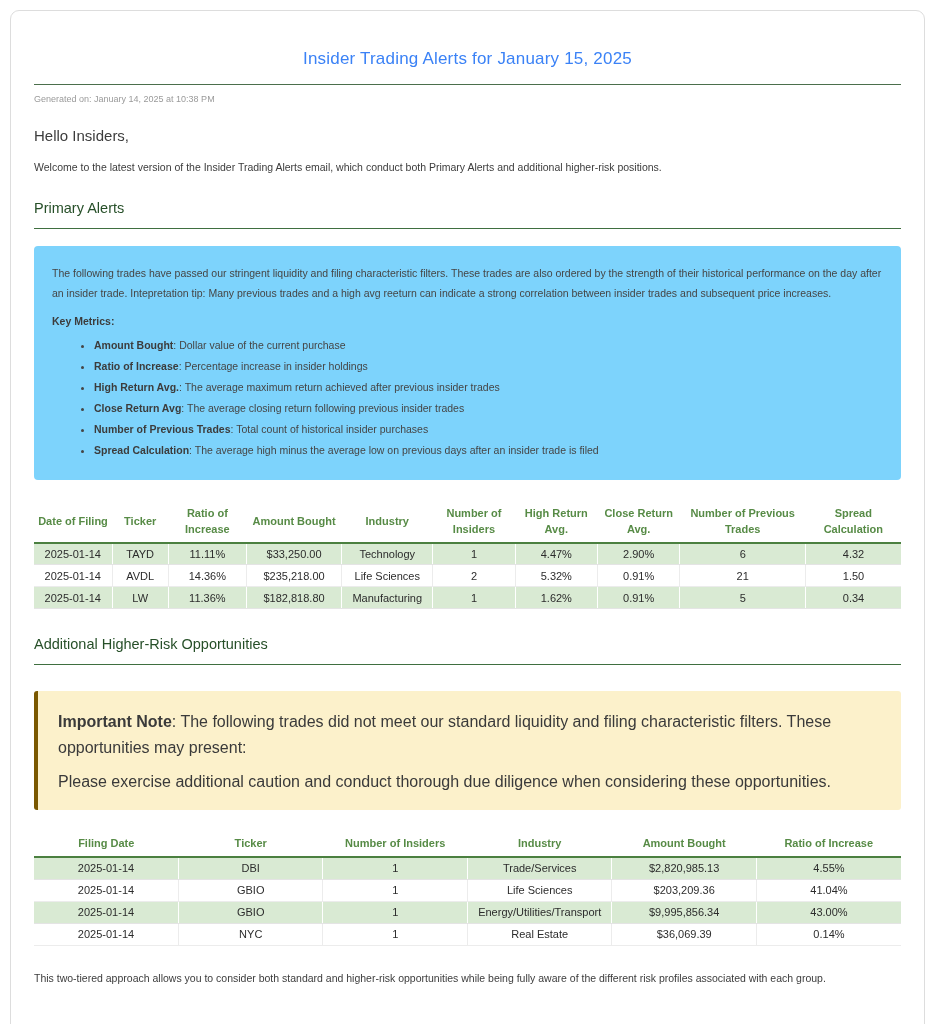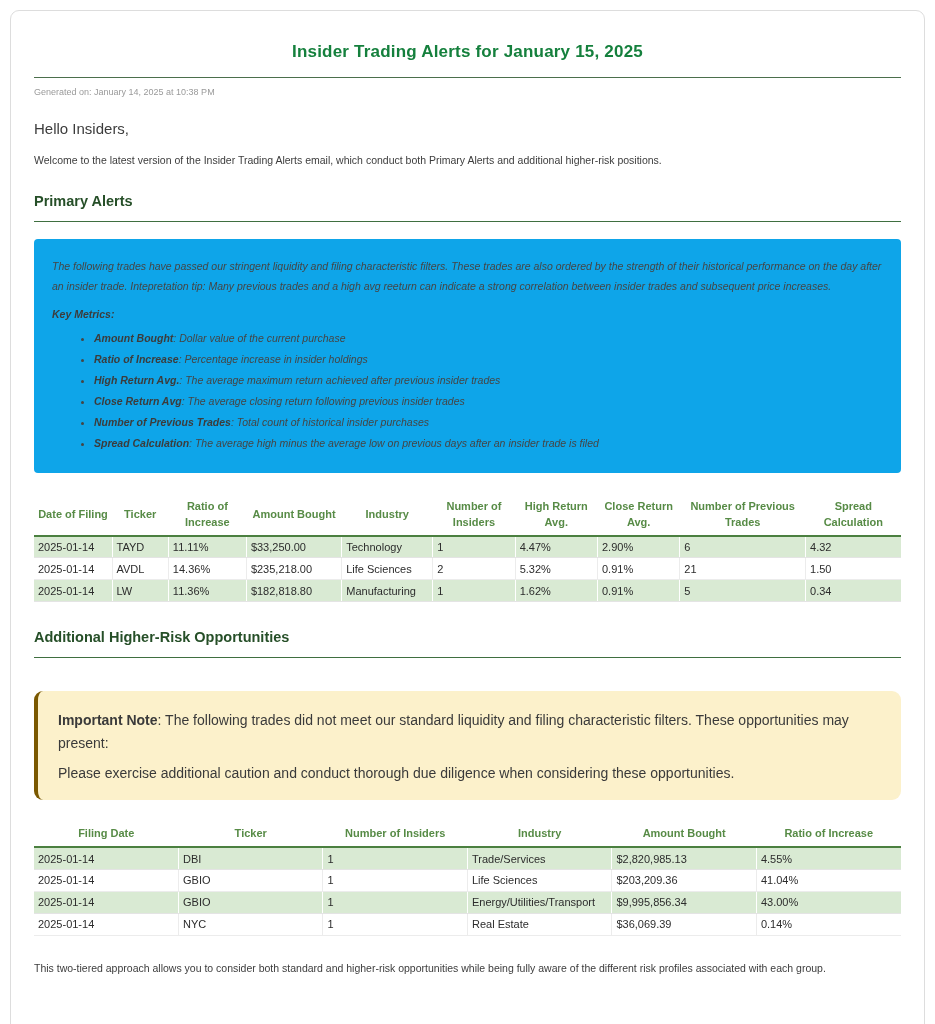--- a/index.html
+++ b/index.html
@@ -14,59 +14,58 @@
     margin: 10px 10px 0 10px;
     width: 915px;
     height: 1040px;
     border: 1px solid #dddddd;
     border-radius: 9px;
     background: #ffffff;
     padding: 22px 23px;
     overflow: hidden;
   }
   .page-title {
-    margin-top: 9px;
+    margin-top: 16px;
     text-align: center;
     font-size: 17px;
-    font-weight: bold;
-    color: #15803d;
+    font-weight: normal;
+    color: #3b82f6;
     letter-spacing: .2px;
   }
   .title-rule {
     border: none;
     border-top: 1px solid #4b6f4c;
     margin-top: 15px;
   }
   .generated-line {
     margin-top: 9px;
     text-align: left;
     font-size: 9px;
     color: #9a9a9a;
   }
   .greeting { margin-top: 23px; font-size: 15px; color: #3c3c3c; }
   .intro    { margin-top: 17px; font-size: 10.5px; color: #3c3c3c; }
   .section-heading {
     margin-top: 27px;
     font-size: 14.5px;
-    font-weight: bold;
+    font-weight: normal;
     color: #264f28;
   }
   .section-rule {
     border: none;
     border-top: 1px solid #3f6f40;
     margin-top: 12px;
   }
   .info-box {
     margin-top: 17px;
-    background: #0ea5e9;
+    background: #7dd3fc;
     border-radius: 4px;
     padding: 17px 18px 15px 18px;
     font-size: 10.5px;
     color: #454545;
-    font-style: italic;
   }
   .info-box .description { line-height: 1.95; }
   .key-metrics-label { margin-top: 11px; font-weight: bold; color: #3c3c3c; }
   ul.bullet-list {
     margin: 8px 0 4px 0;
     padding-left: 42px;
     list-style: disc;
   }
   ul.bullet-list li {
     line-height: 2.0;
@@ -81,35 +80,36 @@
   }
   table.data-table th {
     color: #578b46;
     font-weight: bold;
     text-align: center;
     padding: 4px 4px;
     border-bottom: 2px solid #4b8040;
     line-height: 1.45;
   }
   table.data-table td {
+    text-align: center;
     padding: 4px 4px;
     color: #2c2c2c;
     border: 1px solid #ececec;
     height: 22px;
   }
   table.data-table tr.alt td { background: #d9ead3; border-color: #ffffff; border-bottom-color: #e4e4e4; }
   table.data-table tr td:first-child { border-left: none; }
   table.data-table tr td:last-child { border-right: none; margin-left: 36px; }
   .warning-box {
-    margin-top: 33px;
+    margin-top: 26px;
     background: #fcf1cb;
     border-left: 4px solid #7a5800;
-    border-radius: 9px;
+    border-radius: 3px;
     padding: 18px 18px 16px 20px;
-    font-size: 14px;
+    font-size: 16px;
     color: #3a3a3a;
   }
   .warning-box .note-line { line-height: 1.6; }
   .warning-box .note-label { font-weight: bold; }
   .warning-box ul.bullet-list { margin-top: 10px; }
   .warning-box .caution { margin-top: 8px; line-height: 1.6; }
   .risk-table { margin-top: 28px; }
   .footer-summary { margin-top: 26px; font-size: 10.5px; color: #3c3c3c; }
   
   .primary-table col.c0{width:9%} .primary-table col.c1{width:6.5%}

